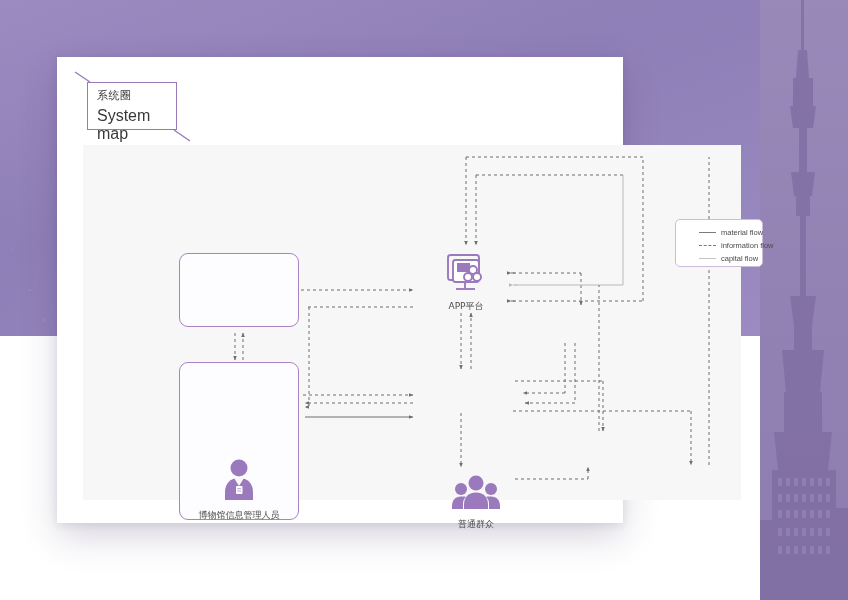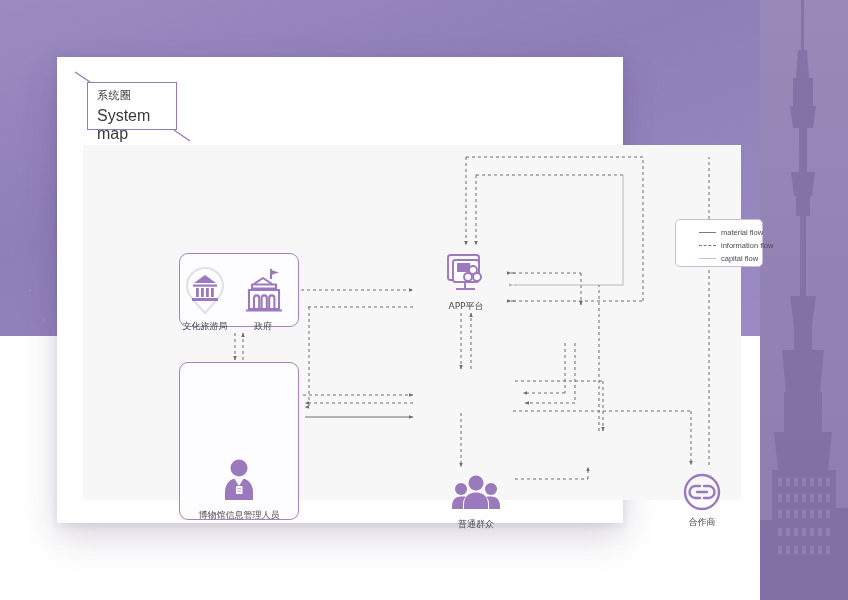--- a/index.html
+++ b/index.html
@@ -283,56 +283,21 @@
 
         <path d="M626,320 L626,12" stroke="#6f6f6f" stroke-width="1" stroke-dasharray="3 3"></path>
 
         <path d="M150,378 L150,372" stroke="#b9b9b9" stroke-width="1.2"></path>
       </g>
     </svg>
 
     <div class="groupbox" id="grp-gov"></div>
     <div class="groupbox" id="grp-mus"></div>
 
-    <div class="node" id="n-bureau">
-      <svg class="ico" width="46" height="52" viewBox="0 0 46 52">
-        <path d="M23,3 C33,3 41,11 41,21 C41,30 32,38 23,48 C14,38 5,30 5,21 C5,11 13,3 23,3 z" fill="none" stroke="#e2e2e2" stroke-width="2.2"></path>
-        <g fill="#9b79bd">
-          <polygon points="23,10 34,18 12,18"></polygon>
-          <rect x="11" y="19.5" width="24" height="2.2"></rect>
-          <rect x="14" y="23" width="2.8" height="9"></rect>
-          <rect x="19" y="23" width="2.8" height="9"></rect>
-          <rect x="24" y="23" width="2.8" height="9"></rect>
-          <rect x="29" y="23" width="2.8" height="9"></rect>
-          <rect x="10" y="33" width="26" height="3"></rect>
-        </g>
-      </svg>
-      <span class="lbl">文化旅游局</span>
-    </div>
-
-    <div class="node" id="n-gov">
-      <svg class="ico" width="44" height="52" viewBox="0 0 44 52">
-        <g fill="none" stroke="#9b79bd" stroke-width="2.1" stroke-linejoin="round">
-
-          <line x1="30" y1="4" x2="30" y2="14"></line>
-          <path d="M30,5 L38,7.5 L30,10 z" fill="#9b79bd" stroke="none"></path>
-
-          <path d="M13,19 L22,13 L31,19"></path>
-          <rect x="11" y="19.5" width="24" height="4"></rect>
-
-          <rect x="8" y="25" width="30" height="19"></rect>
-
-          <path d="M13,44 L13,33 a2.6,2.6 0 0 1 5.2,0 L18.2,44"></path>
-          <path d="M20.6,44 L20.6,33 a2.6,2.6 0 0 1 5.2,0 L25.8,44"></path>
-          <path d="M28.2,44 L28.2,33 a2.6,2.6 0 0 1 5.2,0 L33.4,44"></path>
-          <line x1="5" y1="45.5" x2="41" y2="45.5"></line>
-        </g>
-      </svg>
-      <span class="lbl">政府</span>
-    </div>
+
 
     <div class="node" id="n-app">
       <svg class="ico" width="46" height="48" viewBox="0 0 46 48">
         <g fill="none" stroke="#9b79bd" stroke-width="1.9" stroke-linejoin="round">
           <rect x="5" y="6" width="31" height="25" rx="2.5"></rect>
           <rect x="10" y="11" width="26" height="22" rx="2.5" fill="#ffffff"></rect>
           <rect x="14" y="14" width="13" height="9" fill="#9b79bd" stroke="none"></rect>
           <circle cx="30" cy="21" r="4" fill="#ffffff"></circle>
           <circle cx="25" cy="28" r="4" fill="#ffffff"></circle>
           <circle cx="34" cy="28" r="4" fill="#ffffff"></circle>
@@ -368,31 +333,20 @@
           <circle cx="11" cy="16" r="6"></circle>
           <path d="M11,23.5 c-6,0 -9,4 -9,9.5 L2,36 L13,36 L13,31 c0,-3 1,-5.5 3,-7.2 -1.5,-0.2 -3,-0.3 -5,-0.3 z"></path>
           <circle cx="41" cy="16" r="6"></circle>
           <path d="M41,23.5 c6,0 9,4 9,9.5 L50,36 L39,36 L39,31 c0,-3 -1,-5.5 -3,-7.2 1.5,-0.2 3,-0.3 5,-0.3 z"></path>
         </g>
       </svg>
       <span class="lbl">普通群众</span>
     </div>
 
 
-    <div class="node" id="n-partner">
-      <svg class="ico" width="42" height="42" viewBox="0 0 42 42">
-        <circle cx="21" cy="21" r="17" fill="none" stroke="#9b79bd" stroke-width="2.4"></circle>
-        <g fill="none" stroke="#9b79bd" stroke-width="2.4" stroke-linecap="round">
-          <path d="M19,15 L14.5,15 a6,6 0 0 0 0,12 L19,27"></path>
-          <path d="M23,15 L27.5,15 a6,6 0 0 1 0,12 L23,27"></path>
-          <line x1="16" y1="21" x2="26" y2="21"></line>
-        </g>
-      </svg>
-      <span class="lbl">合作商</span>
-    </div>
 
     <div id="legend">
       <div class="lrow">
         <span class="lline l-mat"></span>
         <span class="ltxt">material flow</span>
       </div>
       <div class="lrow">
         <span class="lline l-inf"></span>
         <span class="ltxt">information flow</span>
       </div>

